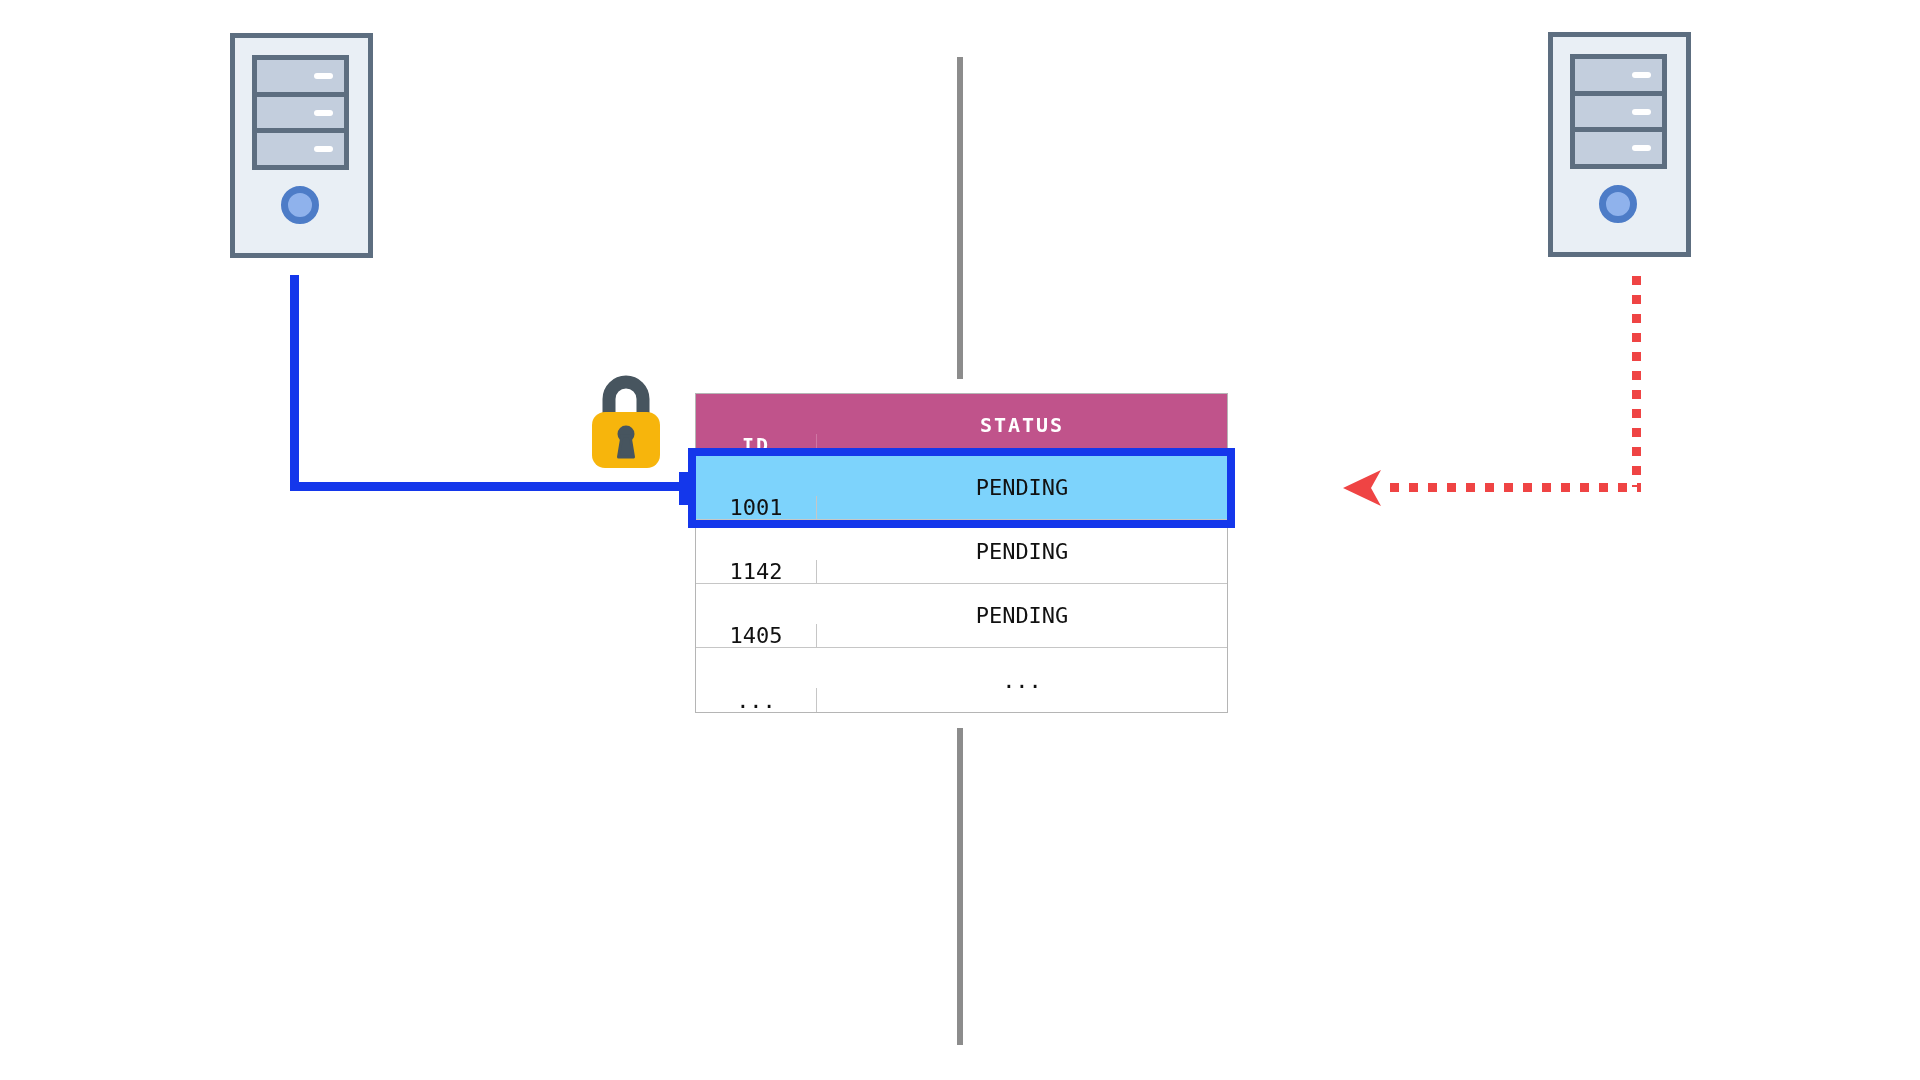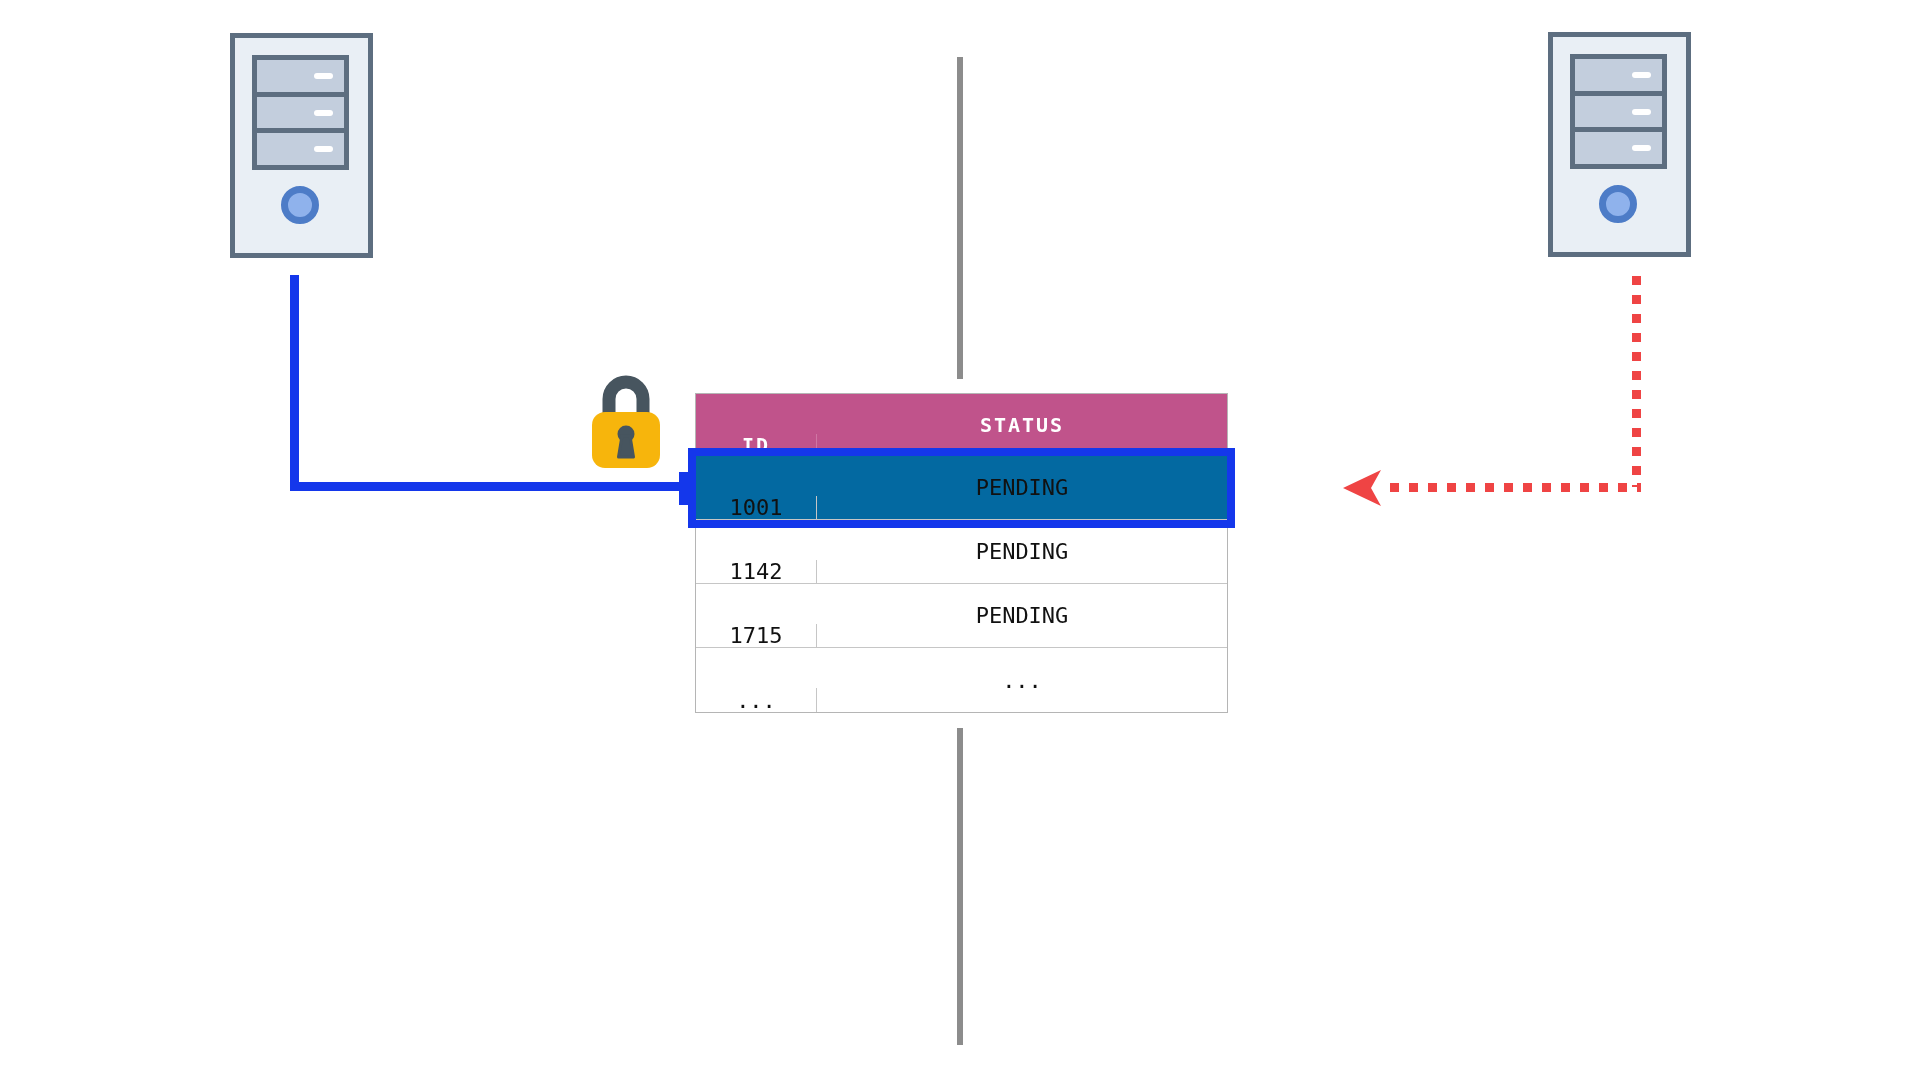--- a/index.html
+++ b/index.html
@@ -48,21 +48,21 @@
               border:1px solid #b5b5b5; background:#ffffff; }
   .db-row { display:flex; height:64px; border-bottom:1px solid #c6c6c6; }
   .db-row:last-child { border-bottom:none; }
   .db-row .cell { display:flex; align-items:center; justify-content:center;
                   font-size:22px; color:#111111; }
   .db-row .cell.id { width:121px; border-right:1px solid #c6c6c6;margin-top:40px; }
   .db-row .cell.status { flex:1; }
   .db-header { height:62px; background:#c0538b; border-bottom:none; }
   .db-header .cell { color:#ffffff; font-weight:bold; font-size:20px; letter-spacing:2px; }
   .db-header .cell.id { border-right:1px solid #cf76a4; }
-  .db-row.locked { background:#0369a1; box-shadow:0 0 0 8px #1437eb;
+  .db-row.locked { background:#7dd3fc; box-shadow:0 0 0 8px #1437eb;
                    position:relative; z-index:3; }
 </style>
 </head>
 <body>
 
 <div class="canvas">
 
   <div class="vdivider top"></div>
   <div class="vdivider bottom"></div>
 
@@ -114,21 +114,21 @@
     </div>
     <div class="db-row locked">
       <div class="cell id">1001</div>
       <div class="cell status">PENDING</div>
     </div>
     <div class="db-row">
       <div class="cell id">1142</div>
       <div class="cell status">PENDING</div>
     </div>
     <div class="db-row">
-      <div class="cell id">1715</div>
+      <div class="cell id">1405</div>
       <div class="cell status">PENDING</div>
     </div>
     <div class="db-row">
       <div class="cell id">...</div>
       <div class="cell status">...</div>
     </div>
   </div>
 
   <div class="red-dotted v"></div>
   <div class="red-dotted h"></div>

